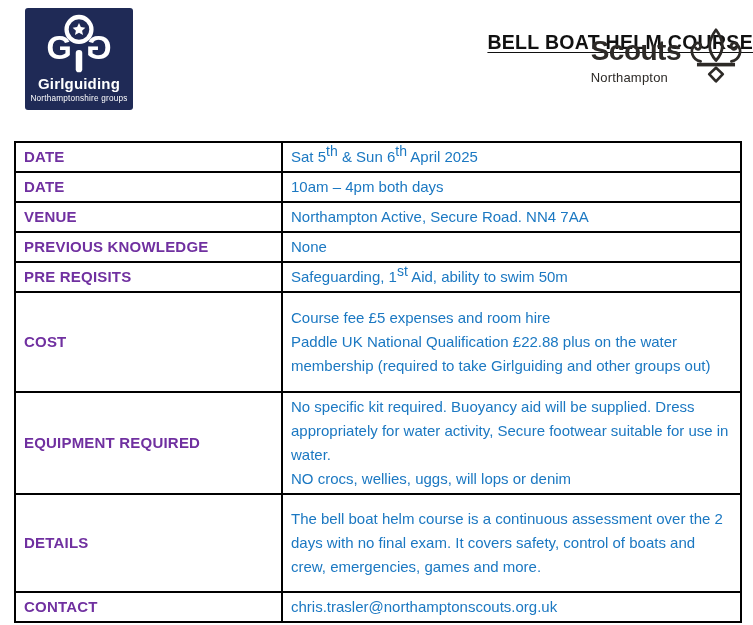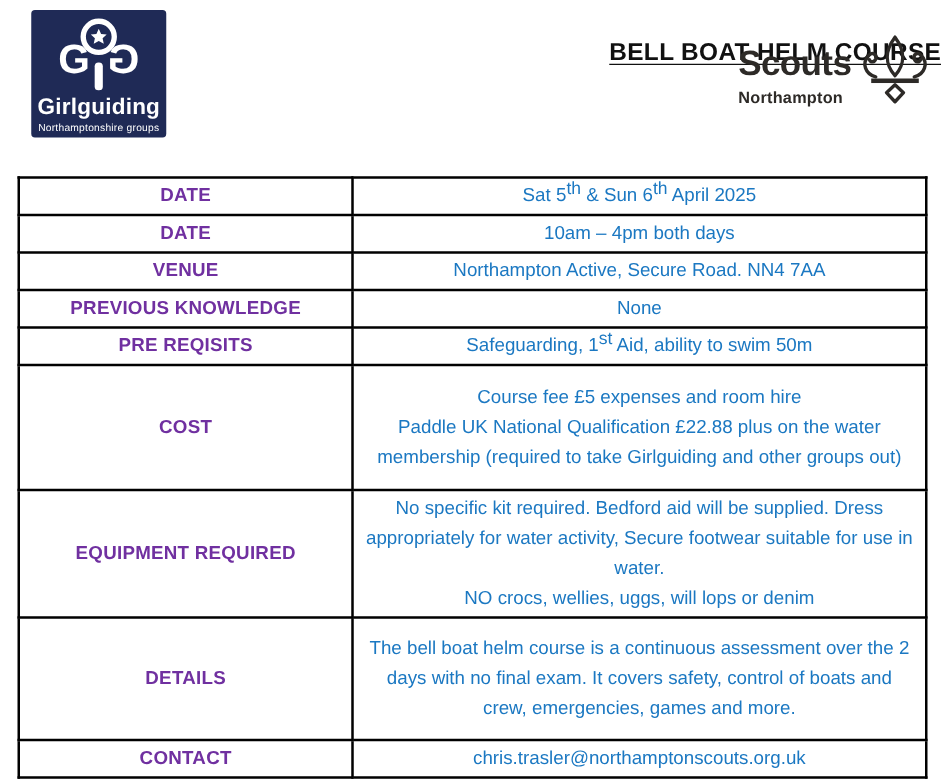--- a/index.html
+++ b/index.html
@@ -15,21 +15,21 @@
   .gg-logo {
     position: absolute; left: 25px; top: 8px;
     width: 108px; height: 102px;
     background: var(--girlguiding-navy, #1f2a56);
     border-radius: 3px;
     display: flex; flex-direction: column; align-items: center;
     padding-top: 6px;
   }
   .gg-logo svg { display: block; }
   .gg-name {
-    color: #fff; font-weight: bold; font-size: 18px; letter-spacing: .2px;
+    color: #fff; font-weight: bold; font-size: 15px; letter-spacing: .2px;
     margin-top: 1px;
   }
   .gg-sub {
     color: #fff; font-size: 8.2px; margin-top: 2px; letter-spacing: .2px;
   }
 
   .page-title {
     position: absolute; left: 0; top: 31px; width: 100%;
     text-align: right;
     font-size: 19.5px; font-weight: 800; color: #111;
@@ -41,35 +41,35 @@
   .scouts-logo {
     position: absolute; right: 8px; top: 27px;
     display: flex; align-items: flex-start;
   }
   .scouts-texts { display: flex; flex-direction: column; padding-top: 10px; }
   .scouts-name {
     color: var(--scouts-ink, #2d2a27); font-weight: 800; font-size: 28px;
     letter-spacing: -0.5px; line-height: 1;
   }
   .scouts-sub {
-    color: var(--scouts-ink, #2d2a27); font-weight: bold; font-size: 13px;
+    color: var(--scouts-ink, #2d2a27); font-weight: normal; font-size: 13px;
     margin-top: 5px; letter-spacing: .2px;
   }
   .fleur { margin-left: 6px; }
 
   
   table.course {
     position: absolute; left: 14px; top: 141px;
     width: 726px;
     border-collapse: collapse;
     table-layout: fixed;
   }
   table.course td {
     border: 2px solid var(--border-black, #000);
-    text-align: center; vertical-align: middle;
+    vertical-align: middle;
     padding: 2px 8px;
     font-size: 15px;
     line-height: 24px;
   }
   td.lbl {
     color: var(--label-purple, #7030a0);
     font-weight: bold;
     letter-spacing: .2px;
   }
   td.val { color: var(--value-blue, #1b78c2); }
@@ -151,21 +151,21 @@
     <tr class="r-cost">
       <td class="lbl">COST</td>
       <td class="val">
         <div>Course fee £5 expenses and room hire</div>
         <div>Paddle UK National Qualification £22.88 plus on the water membership (required to take Girlguiding and other groups out)</div>
       </td>
     </tr>
     <tr class="r-equip">
       <td class="lbl">EQUIPMENT REQUIRED</td>
       <td class="val">
-        <div>No specific kit required. Bedford aid will be supplied. Dress appropriately for water activity, Secure footwear suitable for use in water.</div>
+        <div>No specific kit required. Buoyancy aid will be supplied. Dress appropriately for water activity, Secure footwear suitable for use in water.</div>
         <div>NO crocs, wellies, uggs, will lops or denim</div>
       </td>
     </tr>
     <tr class="r-detail">
       <td class="lbl">DETAILS</td>
       <td class="val">
         <div>The bell boat helm course is a continuous assessment over the 2 days with no final exam. It covers safety, control of boats and crew, emergencies, games and more.</div>
       </td>
     </tr>
     <tr class="r-contact">

